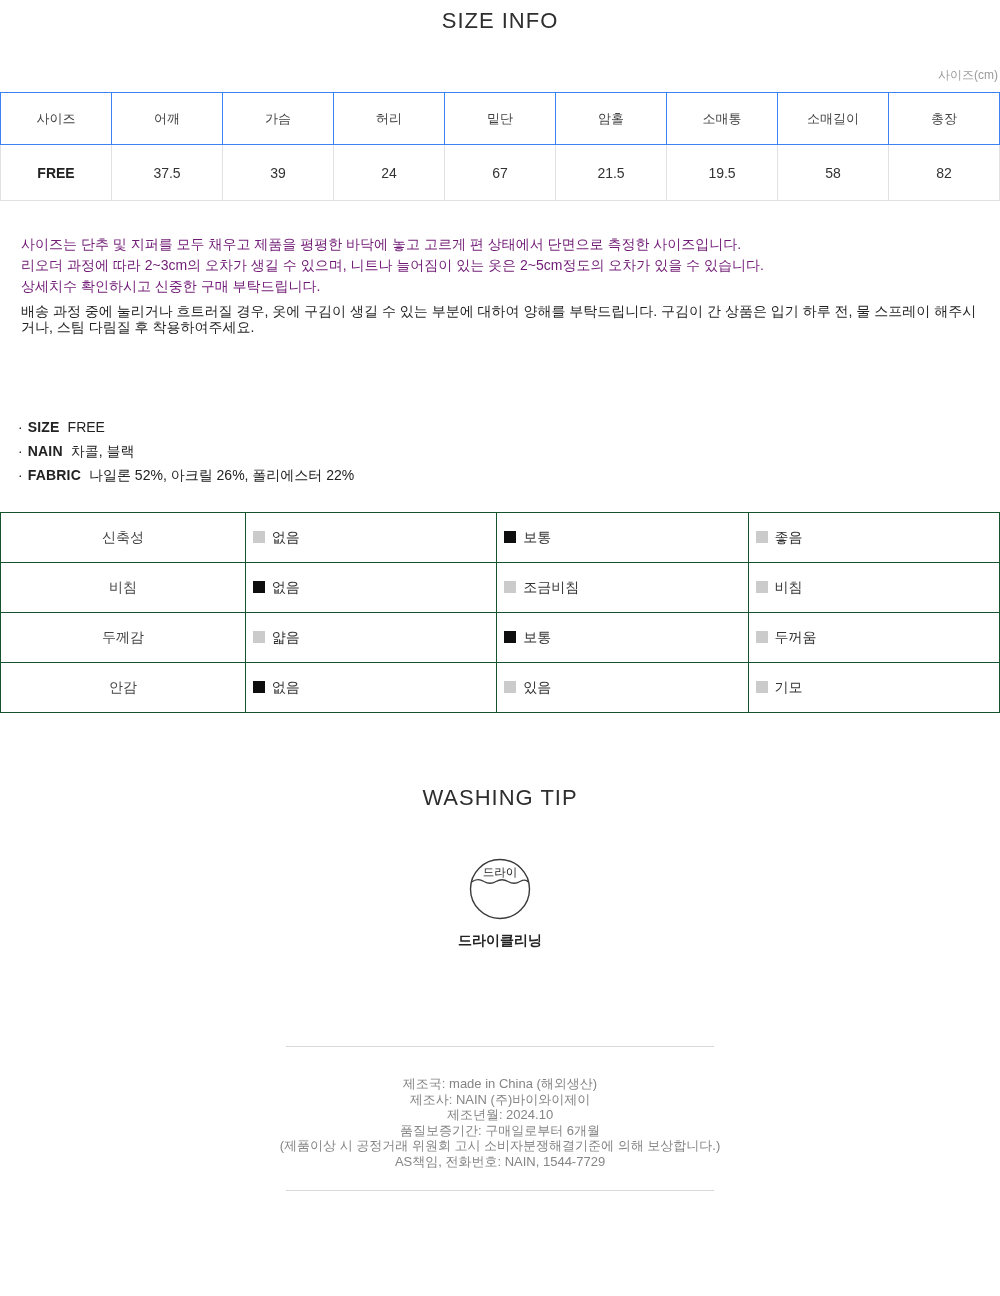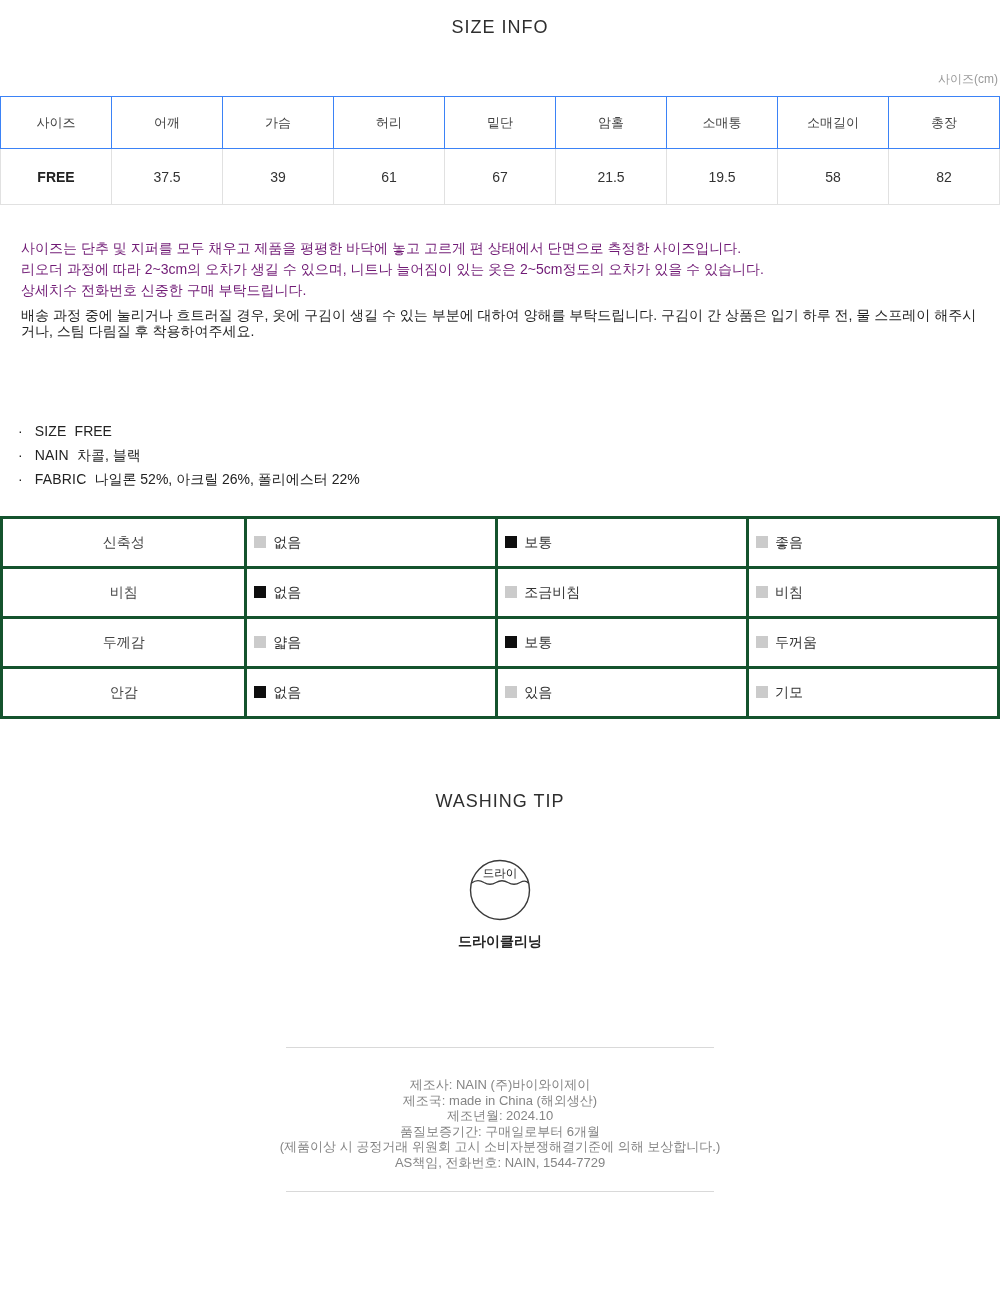--- a/index.html
+++ b/index.html
@@ -12,23 +12,23 @@
     position: relative;
     width: 1000px;
     height: 1296px;
     margin: 0 auto;
     background: #ffffff;
     overflow: hidden;
   }
 
   
   .section-title {
-    margin: 12px;
-    text-align: center;
-    font-size: 18px;
+    margin: 3px;
+    text-align: center;
+    font-size: 22px;
     font-weight: 300;
     letter-spacing: 1px;
     color: #2e2e2e;
   }
   .size-title { padding-top: 5px; }
   .wash-title { margin-top: 72px; }
 
   
   .unit-label {
     margin-top: 33px;
@@ -80,32 +80,32 @@
   }
 
   
   .specs { margin: 80px 0 0 18px; }
   .spec-line {
     font-size: 14px;
     line-height: 24px;
     color: #222;
   }
   .spec-bullet { margin-right: 5px; color: #222; }
-  .spec-label { font-weight: 400; letter-spacing: 0.2px; margin-left: 7px; }
+  .spec-label { font-weight: 700; letter-spacing: 0.2px; }
   .spec-value { margin-left: 8px; }
 
   
   .feature-table {
     width: 100%;
     border-collapse: collapse;
     table-layout: fixed;
     margin-top: 25px;
   }
   .feature-table td {
-    border: 3px solid #14532d;
+    border: 1px solid #14532d;
     height: 50px;
     font-size: 14px;
     color: #333;
   }
   .feature-table td.feature-name {
     width: 24.5%;
     text-align: center;
     color: #444;
   }
   .feature-table td.feature-opt { padding-left: 7px; }
@@ -167,35 +167,35 @@
           <th>소매통</th>
           <th>소매길이</th>
           <th>총장</th>
         </tr>
     </thead>
     <tbody id="size-body">
         <tr>
           <td class="first">FREE</td>
           <td>37.5</td>
           <td>39</td>
-          <td>61</td>
+          <td>24</td>
           <td>67</td>
           <td>21.5</td>
           <td>19.5</td>
           <td>58</td>
           <td>82</td>
         </tr>
       </tbody>
   </table>
 
   <div class="notes">
     <div id="notes-gray">
         <div class="note-gray">사이즈는 단추 및 지퍼를 모두 채우고 제품을 평평한 바닥에 놓고 고르게 편 상태에서 단면으로 측정한 사이즈입니다.</div>
         <div class="note-gray">리오더 과정에 따라 2~3cm의 오차가 생길 수 있으며, 니트나 늘어짐이 있는 옷은 2~5cm정도의 오차가 있을 수 있습니다.</div>
-        <div class="note-gray">상세치수 전화번호 신중한 구매 부탁드립니다.</div>
+        <div class="note-gray">상세치수 확인하시고 신중한 구매 부탁드립니다.</div>
       </div>
     <p class="note-dark">배송 과정 중에 눌리거나 흐트러질 경우, 옷에 구김이 생길 수 있는 부분에 대하여 양해를 부탁드립니다. 구김이 간 상품은 입기 하루 전, 물 스프레이 해주시거나, 스팀 다림질 후 착용하여주세요.</p>
   </div>
 
   <div class="specs" id="specs">
       <div class="spec-line"><span class="spec-bullet">·</span><span class="spec-label">SIZE</span><span class="spec-value">FREE</span></div>
       <div class="spec-line"><span class="spec-bullet">·</span><span class="spec-label">NAIN</span><span class="spec-value">차콜, 블랙</span></div>
       <div class="spec-line"><span class="spec-bullet">·</span><span class="spec-label">FABRIC</span><span class="spec-value">나일론 52%, 아크릴 26%, 폴리에스터 22%</span></div>
     </div>
 
@@ -236,22 +236,22 @@
       <path d="M 3.6 25 Q 9.5 20.5 16 24.5 Q 22 28 28 24.5 Q 34 21 40 24.5 Q 46 28 52 24.5 Q 57.5 21.5 60.4 25" fill="none" stroke="#3a3a3a" stroke-width="1.3"></path>
       <text x="32" y="19" text-anchor="middle" font-size="11.5" fill="#222" font-family="Liberation Sans, DejaVu Sans, sans-serif" id="icon-text">드라이</text>
     </svg>
   </div>
 
   <div class="wash-icon-label">드라이클리닝</div>
 
   <div class="mfr-divider top"></div>
 
   <div class="mfr-lines" id="mfr-lines">
+      <div>제조국: made in China (해외생산)</div>
       <div>제조사: NAIN (주)바이와이제이</div>
-      <div>제조국: made in China (해외생산)</div>
       <div>제조년월: 2024.10</div>
       <div>품질보증기간: 구매일로부터 6개월</div>
       <div>(제품이상 시 공정거래 위원회 고시 소비자분쟁해결기준에 의해 보상합니다.)</div>
       <div>AS책임, 전화번호: NAIN, 1544-7729</div>
     </div>
 
   <div class="mfr-divider bottom"></div>
 
 </div>
 

